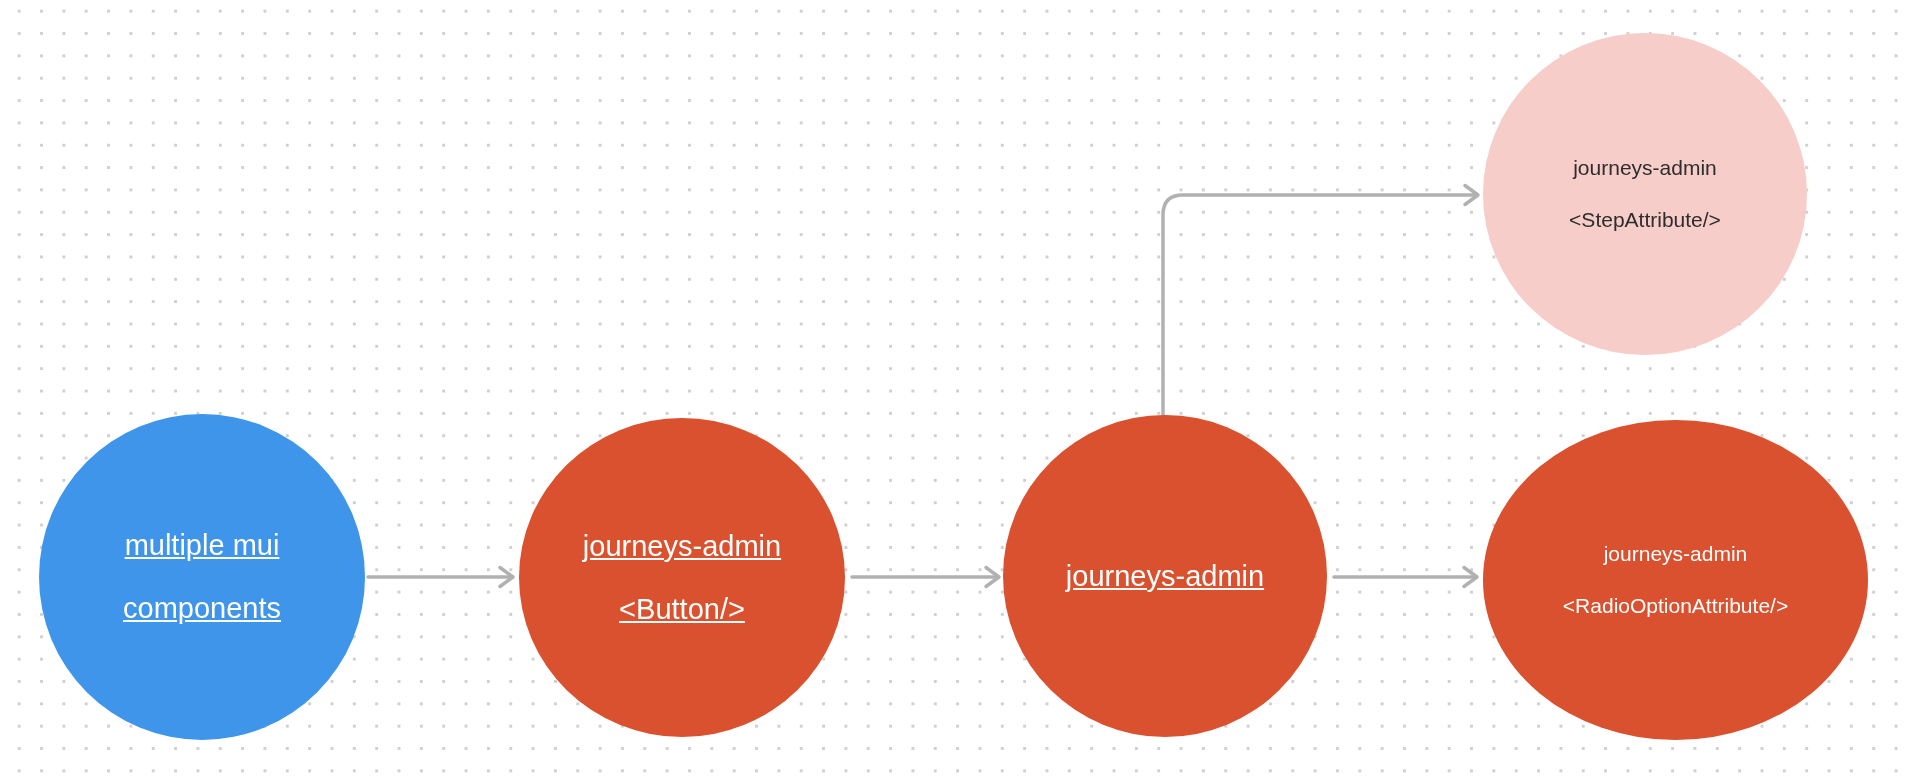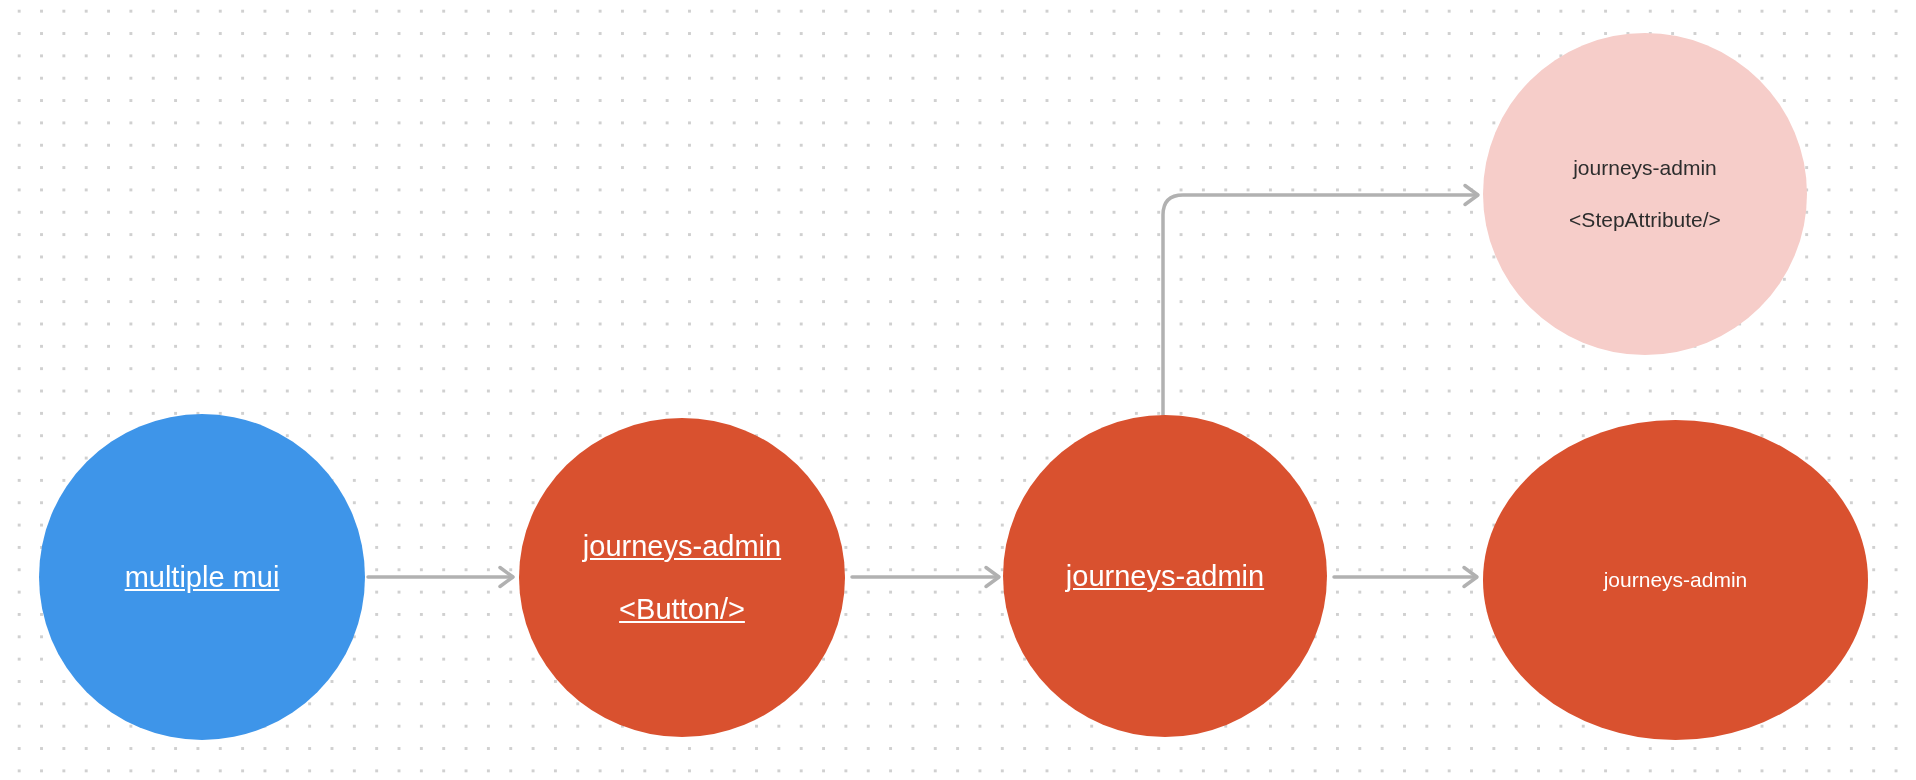--- a/index.html
+++ b/index.html
@@ -78,33 +78,35 @@
       <path class="edge-arrowhead" d="M1464,567.5 L1477,577 L1464,586.5"></path>
     </g>
     <g>
       <path class="edge-line" d="M1163,416 L1163,215 Q1163,195 1183,195 L1476,195"></path>
       <path class="edge-arrowhead" d="M1465,185.5 L1478,195 L1465,204.5"></path>
     </g>
   </svg>
 
   <div class="node node-lg node-blue">
     <span>multiple mui</span>
+    <span>components</span>
   </div>
 
   <div class="node node-lg node-button">
     <span>journeys-admin</span>
     <span>&lt;Button/&gt;</span>
   </div>
 
   <div class="node node-lg node-attr">
     <span>journeys-admin</span>
   </div>
 
   <div class="node node-sm node-step">
     <span>journeys-admin</span>
     <span>&lt;StepAttribute/&gt;</span>
   </div>
 
   <div class="node node-sm node-radio">
     <span>journeys-admin</span>
+    <span>&lt;RadioOptionAttribute/&gt;</span>
   </div>
 
 </div>
 
 </body></html>

